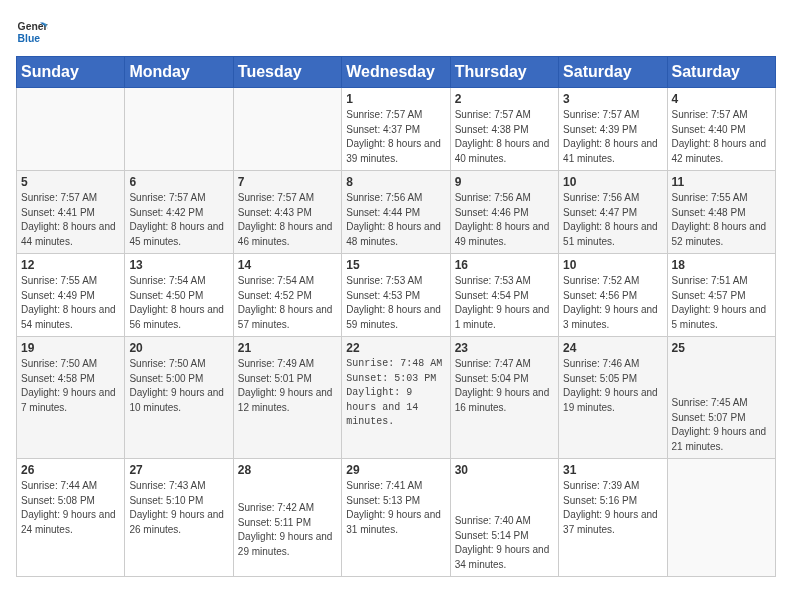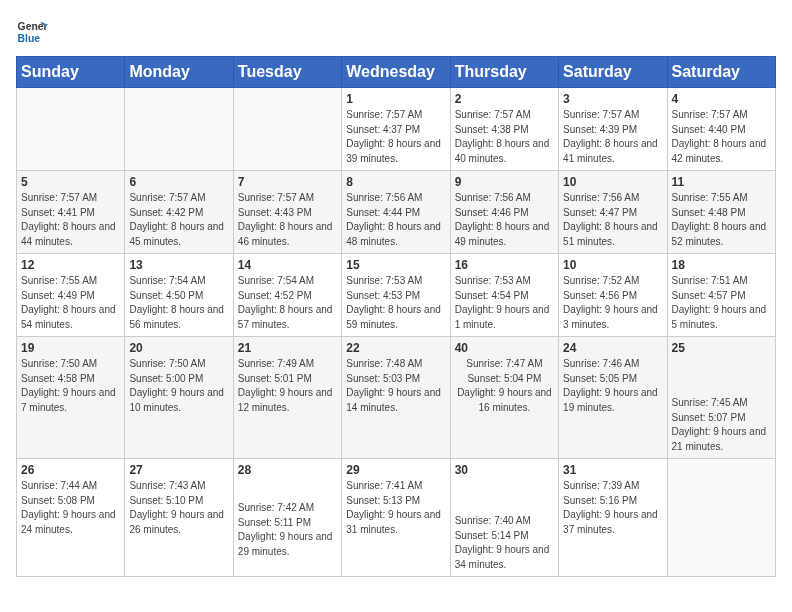--- a/index.html
+++ b/index.html
@@ -242,27 +242,27 @@
 Daylight: 9 hours and 10 minutes.</div>
         </td>
         <td>
           <div class="day-num">21</div>
           <div class="day-info" style="white-space: pre-line;">Sunrise: 7:49 AM
 Sunset: 5:01 PM
 Daylight: 9 hours and 12 minutes.</div>
         </td>
         <td>
           <div class="day-num">22</div>
-          <div class="day-info" style="white-space: pre-line;">Sunrise: 7:48 AM
+          <div class="day-info" style="white-space: pre-line; font-family: Liberation Mono, monospace;">Sunrise: 7:48 AM
 Sunset: 5:03 PM
 Daylight: 9 hours and 14 minutes.</div>
         </td>
         <td>
-          <div class="day-num">40</div>
-          <div class="day-info" style="white-space: pre-line; text-align: center;">Sunrise: 7:47 AM
+          <div class="day-num">23</div>
+          <div class="day-info" style="white-space: pre-line;">Sunrise: 7:47 AM
 Sunset: 5:04 PM
 Daylight: 9 hours and 16 minutes.</div>
         </td>
         <td>
           <div class="day-num">24</div>
           <div class="day-info" style="white-space: pre-line;">Sunrise: 7:46 AM
 Sunset: 5:05 PM
 Daylight: 9 hours and 19 minutes.</div>
         </td>
         <td>

